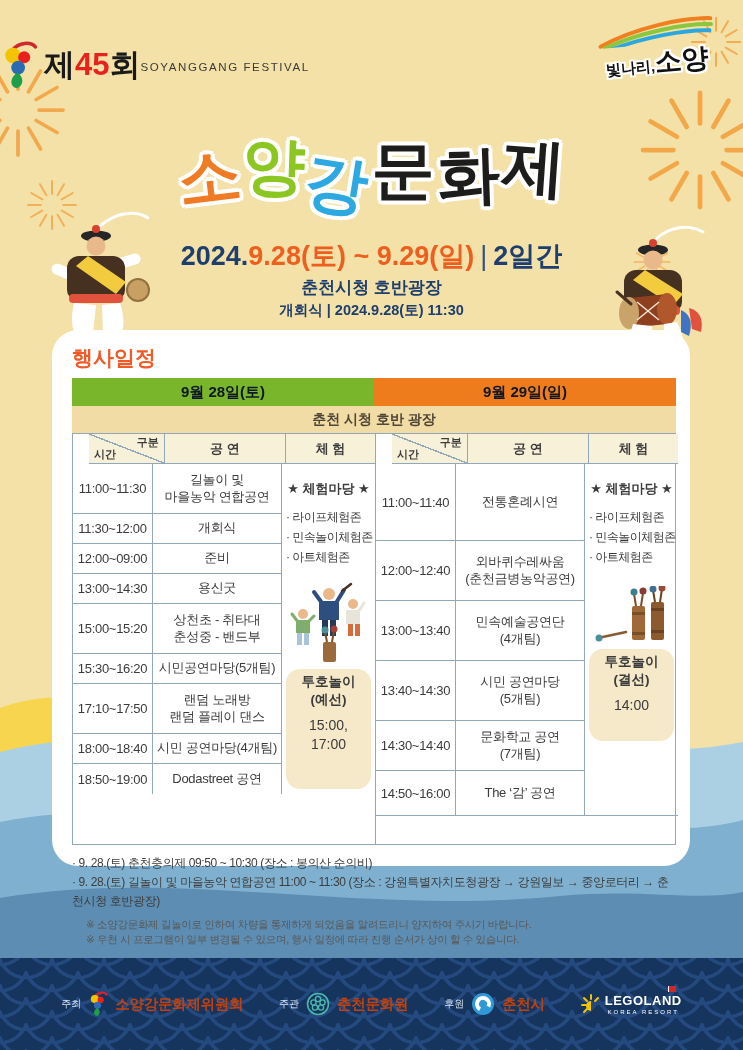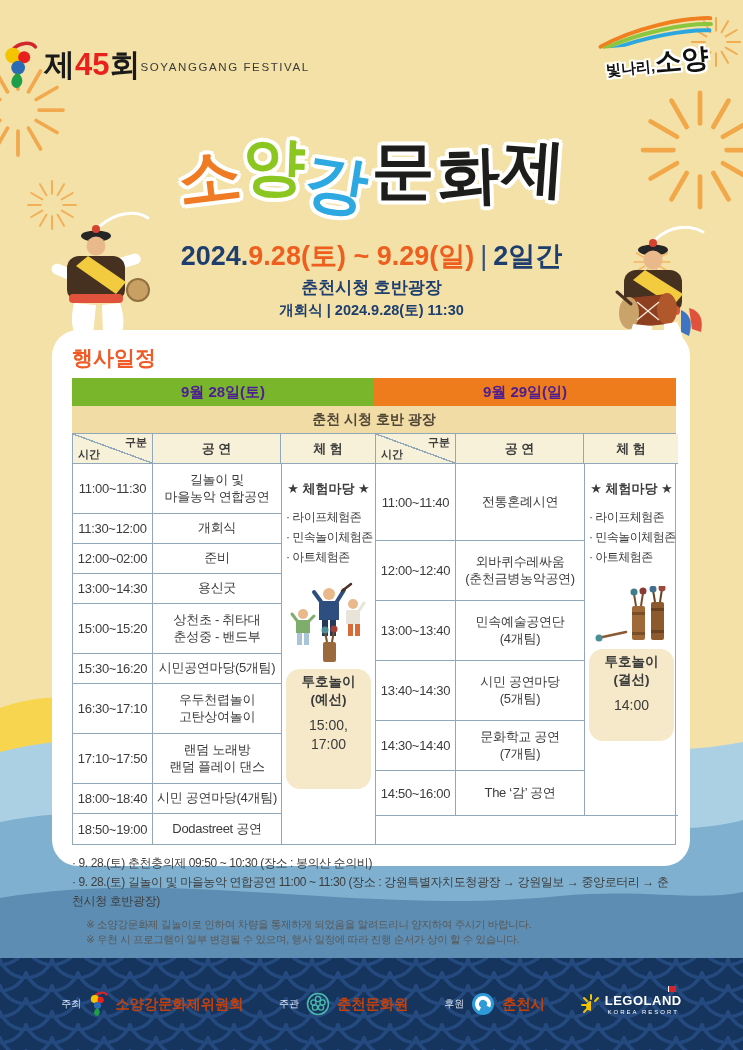--- a/index.html
+++ b/index.html
@@ -62,30 +62,30 @@
   .lego-txt{display:flex;flex-direction:column;align-items:center;line-height:1;}
   .lego-name{font-size:13px;font-weight:900;color:#fff;letter-spacing:0.5px;}
   .lego-sub{font-size:6px;letter-spacing:2px;color:#fff;margin-top:2px;}
   .lego-flag{position:absolute;top:-8px;right:6px;width:7px;height:6px;background:#d1262b;border-left:1px solid #fff;}
 
   
   .card{position:absolute;left:52px;top:330px;width:638px;height:536px;background:#fff;border-radius:26px;}
   .section-title{position:absolute;left:20px;top:14px;font-size:21px;font-weight:900;color:#ef5a26;}
   .sched{position:absolute;left:20px;top:48px;width:604px;}
   .day-bars{display:flex;height:28px;}
-  .day-bar{width:302px;display:flex;align-items:center;justify-content:center;color:#4c1d95;font-size:15px;font-weight:800;}
+  .day-bar{width:302px;display:flex;align-items:center;justify-content:center;color:#0f172a;font-size:15px;font-weight:800;}
   .venue-band{height:27px;background:#f2dca6;display:flex;align-items:center;justify-content:center;font-size:14px;font-weight:800;color:#4f4636;}
   .grid-area{position:relative;height:410px;border:1px solid var(--bd);box-sizing:content-box;}
   .dayblock{position:absolute;top:0;width:302px;height:410px;}
   .dayblock.d1{left:0;border-right:1px solid var(--bd);}
   .dayblock.d2{left:303px;}
   .colhdr{display:flex;height:30px;box-sizing:border-box;}
   .colhdr .hcell{box-sizing:border-box;background:#f8f1d9;border-bottom:1px solid var(--bd);display:flex;align-items:center;justify-content:center;font-size:13px;color:var(--ink);font-weight:600;}
   .hcell.corner{width:80px;position:relative;border-right:1px solid var(--bd);
-    background-image:linear-gradient(to top right, rgba(0,0,0,0) calc(50% - 0.7px), var(--bd) calc(50% - 0.7px), var(--bd) calc(50% + 0.7px), rgba(0,0,0,0) calc(50% + 0.7px));}
+    background-image:linear-gradient(to top right, rgba(0,0,0,0) calc(50% - 0.7px), var(--bd) calc(50% - 0.7px), var(--bd) calc(50% + 0.7px), rgba(0,0,0,0) calc(50% + 0.7px));margin-left:16px;}
   .hcell.corner .cr-top{position:absolute;top:1px;right:5px;font-size:11px;font-weight:600;}
   .hcell.corner .cr-bot{position:absolute;bottom:1px;left:5px;font-size:11px;font-weight:600;}
   .hcell.perf{width:128px;border-right:1px solid var(--bd);}
   .hcell.exp{width:94px;}
   .rows{width:209px;}
   .row{display:flex;}
   .cell{box-sizing:border-box;border-bottom:1px solid var(--bd);display:flex;align-items:center;justify-content:center;text-align:center;color:var(--ink);}
   .cell.time{width:80px;border-right:1px solid var(--bd);font-size:13px;letter-spacing:-0.3px;}
   .cell.event{width:129px;border-right:1px solid var(--bd);font-size:13px;line-height:1.3;white-space:pre-line;letter-spacing:-0.3px;}
   .d1 .rows .row:last-child .cell{border-bottom:none;}
@@ -233,40 +233,35 @@
             <div class="row" style="height:50px">
                 <div class="cell time">11:00~11:30</div>
                 <div class="cell event">길놀이 및
 마을농악 연합공연</div>
               </div>
             <div class="row" style="height:30px">
                 <div class="cell time">11:30~12:00</div>
                 <div class="cell event">개회식</div>
               </div>
             <div class="row" style="height:30px">
-                <div class="cell time">12:00~02:00</div>
+                <div class="cell time">12:00~09:00</div>
                 <div class="cell event">준비</div>
               </div>
             <div class="row" style="height:30px">
                 <div class="cell time">13:00~14:30</div>
                 <div class="cell event">용신굿</div>
               </div>
             <div class="row" style="height:50px">
                 <div class="cell time">15:00~15:20</div>
                 <div class="cell event">상천초 - 취타대
 춘성중 - 밴드부</div>
               </div>
             <div class="row" style="height:30px">
                 <div class="cell time">15:30~16:20</div>
                 <div class="cell event">시민공연마당(5개팀)</div>
-              </div>
-            <div class="row" style="height:50px">
-                <div class="cell time">16:30~17:10</div>
-                <div class="cell event">우두천렵놀이
-고탄상여놀이</div>
               </div>
             <div class="row" style="height:50px">
                 <div class="cell time">17:10~17:50</div>
                 <div class="cell event">랜덤 노래방
 랜덤 플레이 댄스</div>
               </div>
             <div class="row" style="height:30px">
                 <div class="cell time">18:00~18:40</div>
                 <div class="cell event">시민 공연마당(4개팀)</div>
               </div>

